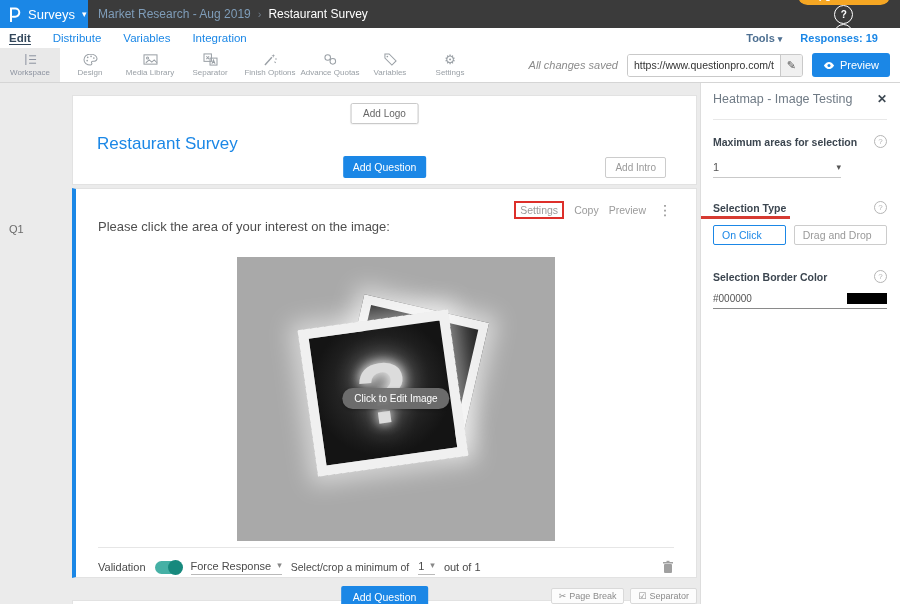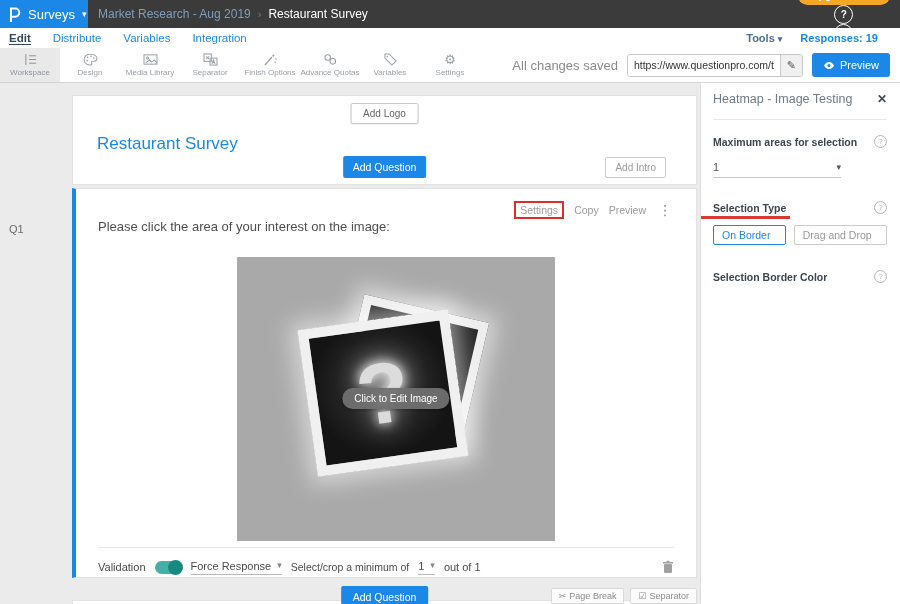--- a/index.html
+++ b/index.html
@@ -33,21 +33,21 @@
   .responses-link { color:#1b87e6; font-weight:bold; cursor:pointer; font-size:11px; }
 
   
   .toolbar { position:absolute; top:48px; left:0; width:900px; height:35px; background:#fff; border-bottom:1px solid #d5d5d5; display:flex; align-items:stretch; }
   .tb-item { width:60px; display:flex; flex-direction:column; align-items:center; justify-content:center; gap:2px;
     color:#9aa0a6; font-size:8px; cursor:pointer; }
   .tb-item.selected { background:#e9e9e9; color:#8d93a0; }
   .tb-item svg { stroke:currentColor; fill:none; stroke-width:1.1; }
   .tb-gear { font-size:13px; line-height:13px; }
   .tb-right { margin-left:auto; display:flex; align-items:center; gap:9px; padding-right:10px; }
-  .saved-status { color:#8a8a8a; font-size:13px; }
+  .saved-status { font-style:italic; color:#8a8a8a; font-size:11px; }
   .url-box { display:flex; align-items:center; border:1px solid #c9c9c9; border-radius:3px; height:23px; overflow:hidden; background:#fff; }
   .url-input { border:none; outline:none; width:152px; font-size:10.5px; color:#333; padding:0 6px; height:100%; font-family:"Liberation Sans",sans-serif; }
   .url-pencil { background:#f0f0f0; border-left:1px solid #c9c9c9; width:22px; height:100%; display:flex; align-items:center; justify-content:center; font-size:11px; color:#555; cursor:pointer; }
   .preview-btn { background:#1b87e6; color:#fff; font-size:11px; border:none; border-radius:3px; height:24px; padding:0 11px;
     display:flex; align-items:center; gap:5px; cursor:pointer; }
 
   
   .main { position:absolute; top:83px; left:0; width:700px; height:521px; background:#ebebeb; }
   .q-number { position:absolute; left:9px; top:140px; font-size:11px; color:#6b6b6b; }
 
@@ -341,21 +341,25 @@
   <div class="sb-select">
     <span>1</span>
     <span class="caret">▾</span>
   </div>
 
   <div class="sb-label-row row-type">
     <span class="sb-label">Selection Type<span class="red-underline"></span></span>
     <span class="help-circle">?</span>
   </div>
   <div class="type-buttons">
-    <button class="type-btn on-click">On Border</button>
+    <button class="type-btn on-click">On Click</button>
     <button class="type-btn drag-drop">Drag and Drop</button>
   </div>
 
   <div class="sb-label-row row-color">
     <span class="sb-label">Selection Border Color</span>
     <span class="help-circle">?</span>
   </div>
+  <div class="color-row">
+    <span class="color-value">#000000</span>
+    <span class="color-swatch"></span>
+  </div>
 </div>
 
 </body></html>

